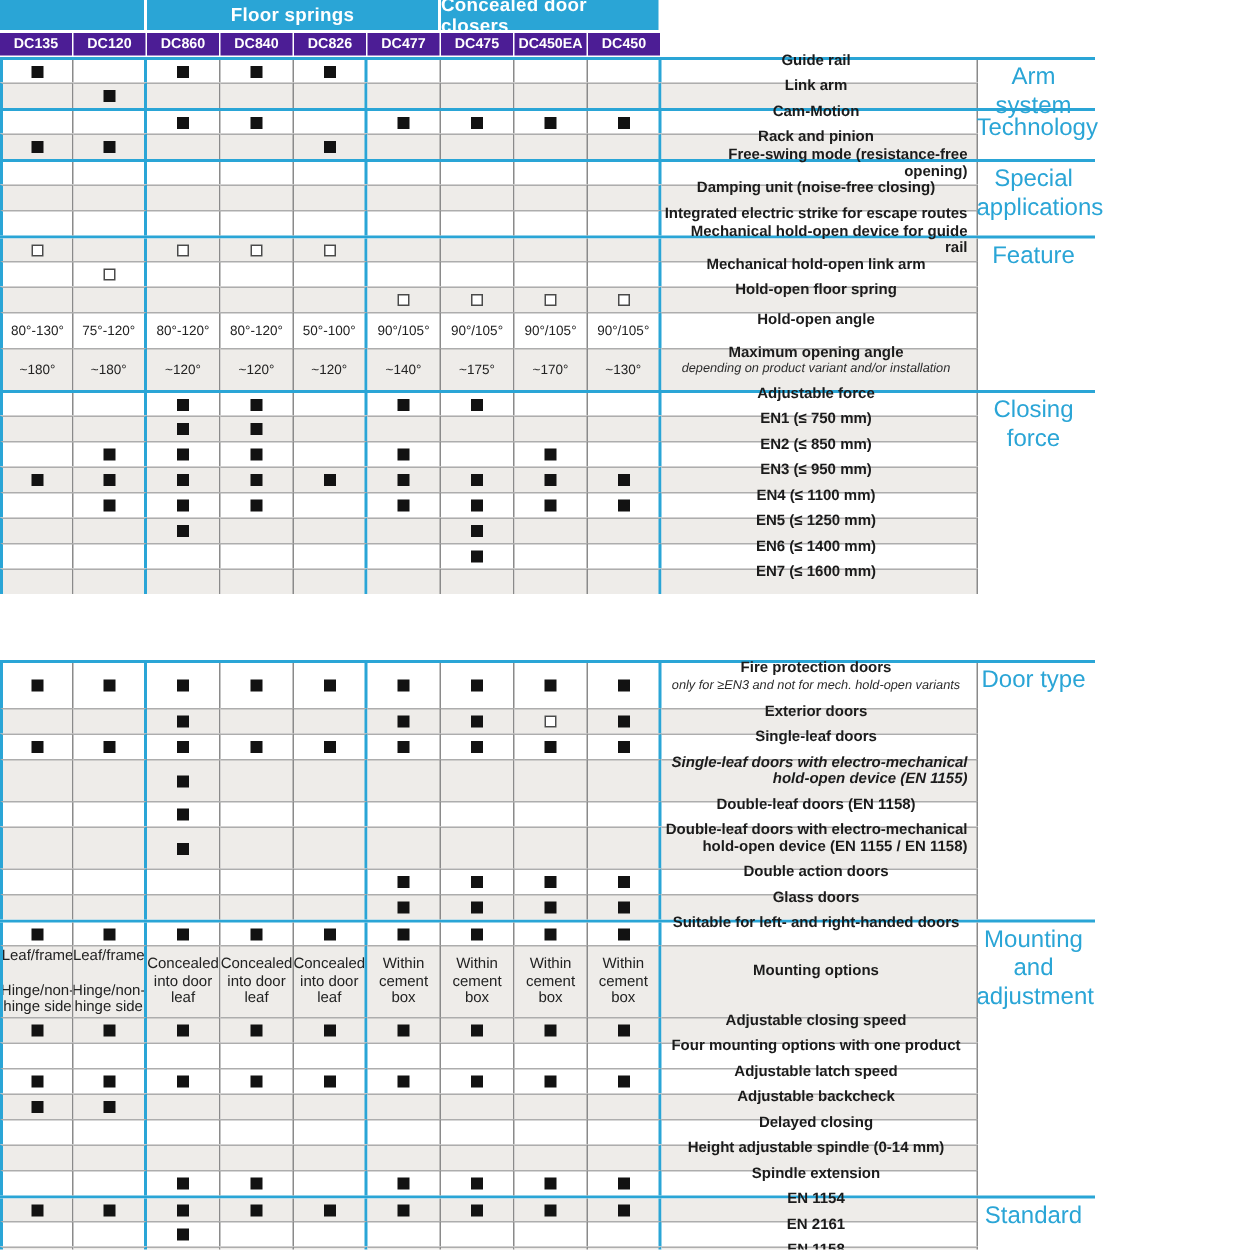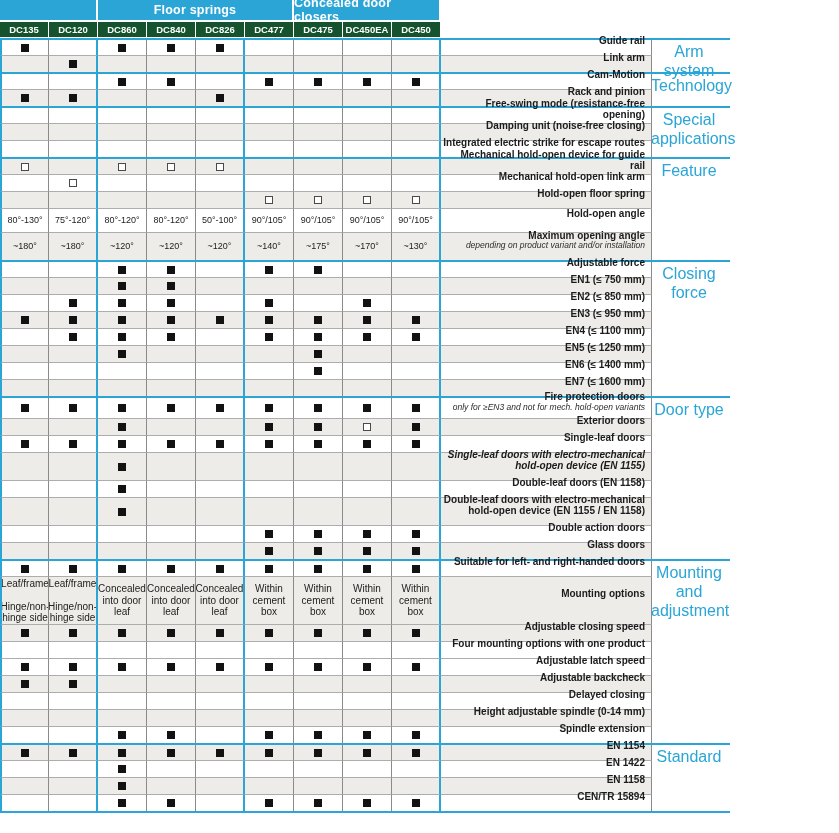--- a/index.html
+++ b/index.html
@@ -3,31 +3,31 @@
 <meta charset="utf-8">
 <style>
   *{box-sizing:border-box;margin:0;padding:0}
   html,body{width:839px;background:#fff;font-family:"Liberation Sans",sans-serif;}
   body{height:833px;overflow:hidden}
   .wrap{position:relative;width:730px}
   
   .hgroups{display:flex;height:20px;margin-bottom:2px}
   .hgroup{background:#2aa5d6;color:#fff;font-weight:bold;font-size:12.5px;display:flex;align-items:center;justify-content:center;margin-right:2px;letter-spacing:.2px}
   .hcols{display:flex;height:15px}
-  .hcol{background:#14532d;color:#fff;font-weight:bold;font-size:9.5px;flex:0 0 48px;margin-right:1px;display:flex;align-items:center;justify-content:center}
+  .hcol{background:#4c1d95;color:#fff;font-weight:bold;font-size:9.5px;flex:0 0 48px;margin-right:1px;display:flex;align-items:center;justify-content:center}
   
   .tbody{margin-top:1px;border-bottom:2px solid #2aa5d6}
   .row{display:flex;height:17px}
   .row.sec{border-top:2px solid #2aa5d6}
   .row:not(.sec) > .cell, .row:not(.sec) > .lbl{border-top:1px solid #adadad}
   .cell{flex:0 0 49px;display:flex;align-items:center;justify-content:center;border-right:1px solid #8a8a8a;overflow:hidden}
   .c0{border-left:2px solid #2aa5d6}
   .c1,.c4,.c8{border-right:2px solid #2aa5d6}
   .row.g .cell,.row.g .lbl{background:#eeece9}
-  .lbl{flex:0 0 211px;border-right:1px solid #8a8a8a;display:flex;flex-direction:column;justify-content:center;align-items:flex-end;padding:0 6px 12px 2px;line-height:1.05;text-align:right}
+  .lbl{flex:0 0 211px;border-right:1px solid #8a8a8a;display:flex;flex-direction:column;justify-content:center;align-items:center;padding:0 6px 12px 2px;line-height:1.05;text-align:right}
   .lbl-main{font-weight:bold;font-size:10px;color:#1b1b1b}
   .lbl-sub{font-style:italic;font-size:8.5px;color:#2b2b2b}
   .cat{flex:0 0 78px;position:relative}
   .cat-t{position:absolute;top:2px;right:3px;width:76px;text-align:center;font-weight:normal;font-size:16px;color:#2aa5d6;line-height:1.2;z-index:3}
   .sq{width:8px;height:8px;background:#121212}
   .sqo{width:8px;height:8px;border:1px solid #4a4a4a;background:#fff}
   .txt{font-size:9px;color:#222;text-align:center;white-space:pre-line;line-height:1.2}
   .txt.multi{font-size:10px;line-height:1.15}
 </style>
 </head>
@@ -461,21 +461,21 @@
         <div class="cell c4"></div>
         <div class="cell c5"></div>
         <div class="cell c6"></div>
         <div class="cell c7"></div>
         <div class="cell c8"></div>
         <div class="lbl">
           <span class="lbl-main">EN7 (≤ 1600 mm)</span>
         </div>
         <div class="cat"></div>
       </div>
-      <div class="row sec" style="height: 22px;">
+      <div class="row sec" style="height: 32px; margin-top: 44px;">
         <div class="cell c0">
           <div class="sq"></div>
         </div>
         <div class="cell c1">
           <div class="sq"></div>
         </div>
         <div class="cell c2">
           <div class="sq"></div>
         </div>
         <div class="cell c3">
@@ -911,21 +911,21 @@
         <div class="cell c2">
           <div class="sq"></div>
         </div>
         <div class="cell c3"></div>
         <div class="cell c4"></div>
         <div class="cell c5"></div>
         <div class="cell c6"></div>
         <div class="cell c7"></div>
         <div class="cell c8"></div>
         <div class="lbl">
-          <span class="lbl-main">EN 1422</span>
+          <span class="lbl-main">EN 2161</span>
         </div>
         <div class="cat"></div>
       </div>
       <div class="row g">
         <div class="cell c0"></div>
         <div class="cell c1"></div>
         <div class="cell c2">
           <div class="sq"></div>
         </div>
         <div class="cell c3"></div>

